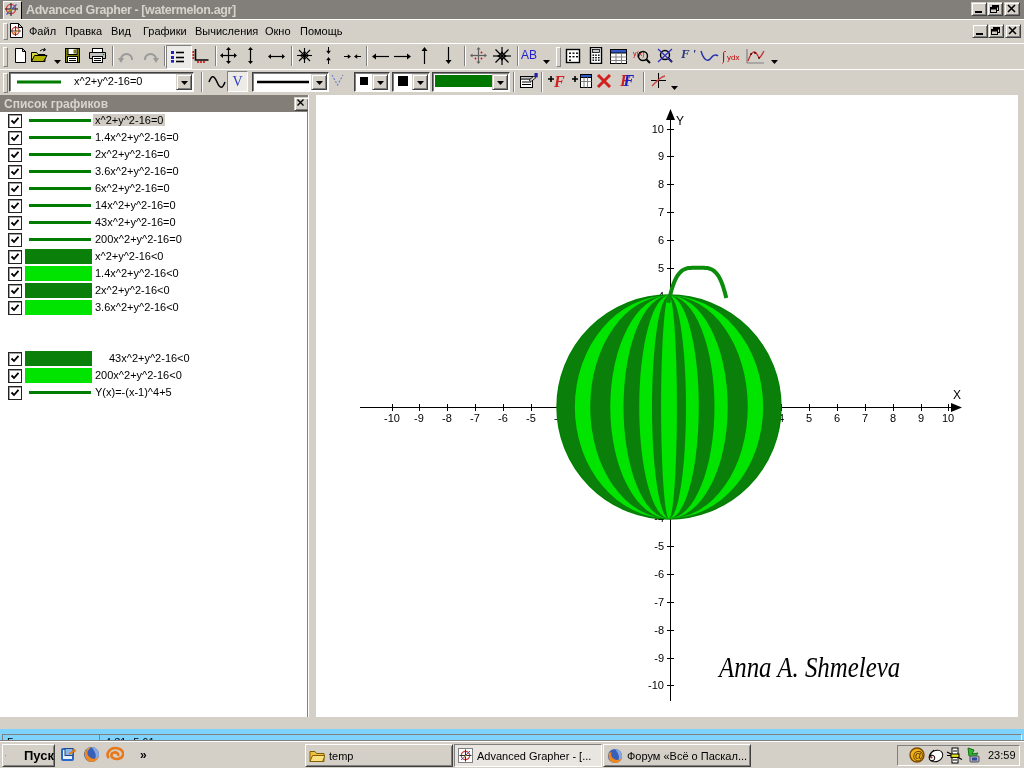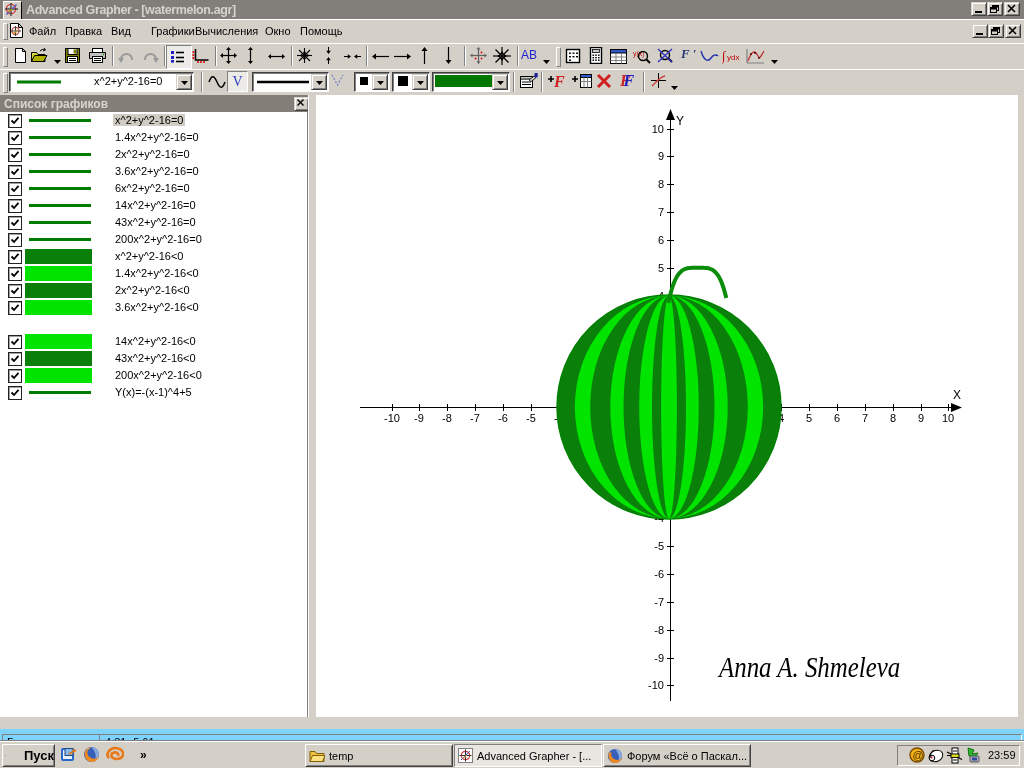--- a/index.html
+++ b/index.html
@@ -4,21 +4,21 @@
   html,body{margin:0;padding:0;width:1024px;height:768px;overflow:hidden;}
   body{transform:translateZ(0);font-family:"Liberation Sans",sans-serif;font-size:11px;background:#d4d0c8;position:relative;}
   .abs{position:absolute;}
   
   .raised{border-top:1px solid #fff;border-left:1px solid #fff;border-right:1px solid #404040;border-bottom:1px solid #404040;box-shadow:inset 1px 1px 0 #d4d0c8, inset -1px -1px 0 #808080;}
   .raised2{border-top:1px solid #d4d0c8;border-left:1px solid #d4d0c8;border-right:1px solid #404040;border-bottom:1px solid #404040;box-shadow:inset 1px 1px 0 #fff, inset -1px -1px 0 #808080;}
   .sunken{border-top:1px solid #808080;border-left:1px solid #808080;border-right:1px solid #fff;border-bottom:1px solid #fff;}
   .sunken2{border-top:1px solid #404040;border-left:1px solid #404040;border-right:1px solid #fff;border-bottom:1px solid #fff;box-shadow:inset 1px 1px 0 #808080;}
   .winbtn{box-sizing:border-box;width:16px;height:14px;background:#d4d0c8;display:inline-block;text-align:center;position:relative;overflow:hidden;}
   .grip{width:3px;background:#d4d0c8;border-top:1px solid #fff;border-left:1px solid #fff;border-right:1px solid #808080;border-bottom:1px solid #808080;}
-  .eq{font-size:11px;color:#000;margin-left:20px;}
+  .eq{font-size:11px;color:#000;}
 </style>
 </head>
 <body>
 
 <div class="abs" style="left:0;top:0;width:1024px;height:19px;background:#827f7a;"></div>
 <div class="abs" style="left:3px;top:1px;width:17px;height:17px;background:#d4d0c8;border:1px solid #000;border-top-color:#fff;border-left-color:#fff;">
   <svg width="15" height="15" viewBox="0 0 15 15">
     <circle cx="7" cy="7" r="4.6" fill="none" stroke="#d04040" stroke-width="1.4"></circle>
     <line x1="1" y1="7" x2="14" y2="7" stroke="#303030" stroke-width="1.2"></line>
     <line x1="7" y1="1" x2="7" y2="14" stroke="#303030" stroke-width="1.2"></line>
@@ -48,21 +48,21 @@
     <circle cx="6.5" cy="8" r="3.6" fill="none" stroke="#d04040" stroke-width="1.2"></circle>
     <line x1="2" y1="8" x2="12" y2="8" stroke="#404040" stroke-width="1"></line>
     <line x1="6.5" y1="3" x2="6.5" y2="13" stroke="#404040" stroke-width="1"></line>
     <path d="M4,10.5 L8,8 L6.5,9.5" fill="#e8c020" stroke="#c09010" stroke-width="1.2"></path>
   </svg>
 </div>
 <div class="abs" style="left:0;top:19px;width:1024px;height:24px;font-size:11px;">
   <span class="abs" style="left:29px;top:6px;">Файл</span>
     <span class="abs" style="left:65px;top:6px;">Правка</span>
     <span class="abs" style="left:111px;top:6px;">Вид</span>
-    <span class="abs" style="left:151px;top:6px;">Графики</span>
+    <span class="abs" style="left:143px;top:6px;">Графики</span>
     <span class="abs" style="left:195px;top:6px;">Вычисления</span>
     <span class="abs" style="left:265px;top:6px;">Окно</span>
     <span class="abs" style="left:300px;top:6px;">Помощь</span>
 </div>
 <div class="abs" style="left:972px;top:24px;white-space:nowrap;">
   <span class="winbtn raised2"><svg width="14" height="12">
         <rect x="3" y="8" width="7" height="2" fill="#000"></rect>
       </svg></span><span class="winbtn raised2" style="margin-left:0px;"><svg width="14" height="12">
         <rect x="4.5" y="2.5" width="6" height="5" fill="none" stroke="#000" stroke-width="1"></rect>
         <rect x="4.5" y="2.5" width="6" height="2" fill="#000"></rect>
@@ -482,33 +482,26 @@
 <span style="position:absolute;left:25px;top:1px;width:67px;height:15px;background:#0a800a;"></span>
 <span class="eq" style="position:absolute;left:93px;top:2px;padding:0 2px;">2x^2+y^2-16&lt;0</span>
 </div>
 <div style="position:absolute;left:0;top:187px;width:307px;height:17px;">
 <span style="position:absolute;left:8px;top:2px;width:12px;height:12px;background:#fff;border:1px solid #222;box-shadow:inset 1px 1px 0 #a0a0a0;"><svg width="12" height="12" viewBox="0 0 12 12">
           <path d="M2.5,5.5 L5,8 L9.5,2.8" fill="none" stroke="#000" stroke-width="1.8"></path>
         </svg></span>
 <span style="position:absolute;left:25px;top:1px;width:67px;height:15px;background:#00e400;"></span>
 <span class="eq" style="position:absolute;left:93px;top:2px;padding:0 2px;">3.6x^2+y^2-16&lt;0</span>
 </div>
-<div style="position:absolute;left:0;top:221px;width:307px;height:17px;">
-<span style="position:absolute;left:8px;top:2px;width:12px;height:12px;background:#fff;border:1px solid #222;box-shadow:inset 1px 1px 0 #a0a0a0;"><svg width="12" height="12" viewBox="0 0 12 12">
-          <path d="M2.5,5.5 L5,8 L9.5,2.8" fill="none" stroke="#000" stroke-width="1.8"></path>
-        </svg></span>
-<span style="position:absolute;left:25px;top:1px;width:67px;height:15px;background:#00e400;"></span>
-<span class="eq" style="position:absolute;left:93px;top:2px;padding:0 2px;">14x^2+y^2-16&lt;0</span>
-</div>
 <div style="position:absolute;left:0;top:238px;width:307px;height:17px;">
 <span style="position:absolute;left:8px;top:2px;width:12px;height:12px;background:#fff;border:1px solid #222;box-shadow:inset 1px 1px 0 #a0a0a0;"><svg width="12" height="12" viewBox="0 0 12 12">
           <path d="M2.5,5.5 L5,8 L9.5,2.8" fill="none" stroke="#000" stroke-width="1.8"></path>
         </svg></span>
 <span style="position:absolute;left:25px;top:1px;width:67px;height:15px;background:#0a800a;"></span>
-<span class="eq" style="position:absolute;left:93px;top:2px;padding:0 2px;">43x^2+y^2-16&lt;0</span>
+<span class="eq" style="position:absolute;left:93px;top:2px;padding:0 16px;">43x^2+y^2-16&lt;0</span>
 </div>
 <div style="position:absolute;left:0;top:255px;width:307px;height:17px;">
 <span style="position:absolute;left:8px;top:2px;width:12px;height:12px;background:#fff;border:1px solid #222;box-shadow:inset 1px 1px 0 #a0a0a0;"><svg width="12" height="12" viewBox="0 0 12 12">
           <path d="M2.5,5.5 L5,8 L9.5,2.8" fill="none" stroke="#000" stroke-width="1.8"></path>
         </svg></span>
 <span style="position:absolute;left:25px;top:1px;width:67px;height:15px;background:#00e400;"></span>
 <span class="eq" style="position:absolute;left:93px;top:2px;padding:0 2px;">200x^2+y^2-16&lt;0</span>
 </div>
 <div style="position:absolute;left:0;top:272px;width:307px;height:17px;text-decoration:underline;">
 <span style="position:absolute;left:8px;top:2px;width:12px;height:12px;background:#fff;border:1px solid #222;box-shadow:inset 1px 1px 0 #a0a0a0;"><svg width="12" height="12" viewBox="0 0 12 12">

